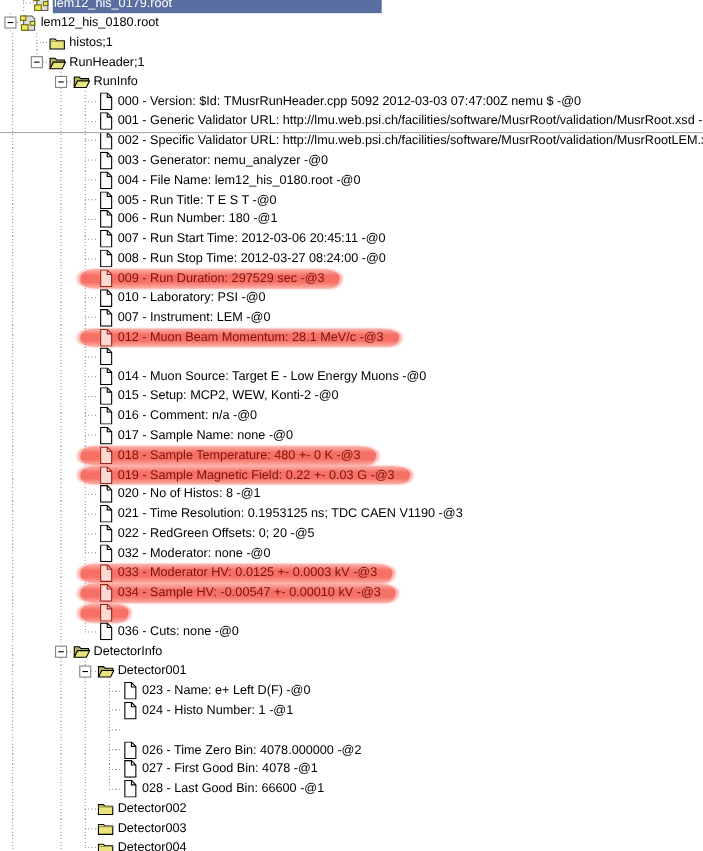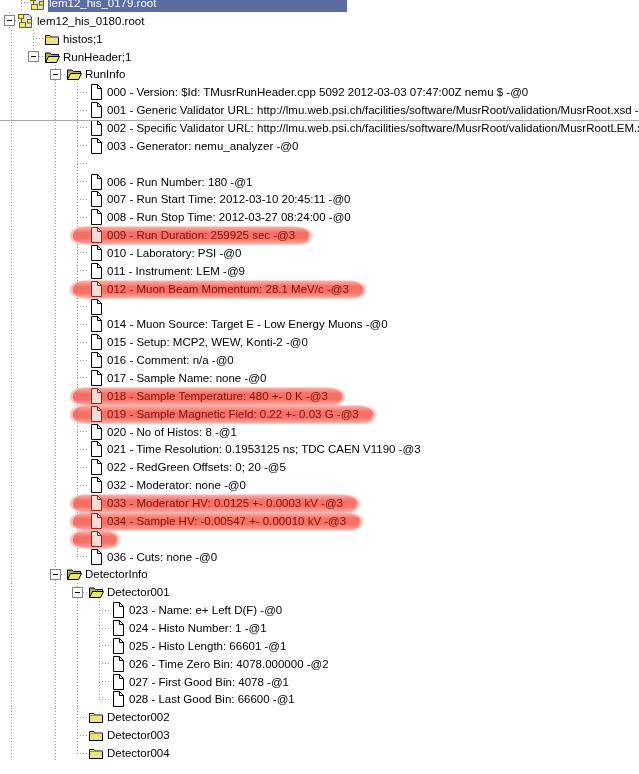--- a/index.html
+++ b/index.html
@@ -258,20 +258,52 @@
         </div>
         <div class="gutter"></div>
         <div class="gutter">
           <div class="vl-full"></div>
         </div>
         <div class="gutter">
           <div class="vl-top"></div>
           <div class="vl-bot"></div>
           <div class="hl-right"></div>
         </div>
+        <span class="band">
+          <span class="iconc">
+            <svg viewBox="0 0 16 16">
+              <path class="leafpage" d="M3.5 0.5 h6 l4 4 v11 h-10 z"></path>
+              <path d="M9.5 0.5 v4 h4" fill="none" class="leafpage" style="fill:none"></path>
+            </svg>
+          </span>
+          <span class="label">004 - File Name: lem12_his_0180.root -@0</span>
+        </span>
+      </div>
+      <div class="row">
+        <div class="gutter notfirst">
+          <div class="vl-full"></div>
+        </div>
+        <div class="gutter"></div>
+        <div class="gutter">
+          <div class="vl-full"></div>
+        </div>
+        <div class="gutter">
+          <div class="vl-top"></div>
+          <div class="vl-bot"></div>
+          <div class="hl-right"></div>
+        </div>
+        <span class="band">
+          <span class="iconc">
+            <svg viewBox="0 0 16 16">
+              <path class="leafpage" d="M3.5 0.5 h6 l4 4 v11 h-10 z"></path>
+              <path d="M9.5 0.5 v4 h4" fill="none" class="leafpage" style="fill:none"></path>
+            </svg>
+          </span>
+          <span class="label">005 - Run Title: T E S T -@0</span>
+        </span>
       </div>
       <div class="row">
         <div class="gutter notfirst">
           <div class="vl-full"></div>
         </div>
         <div class="gutter"></div>
         <div class="gutter">
           <div class="vl-full"></div>
         </div>
         <div class="gutter">
@@ -302,21 +334,21 @@
           <div class="vl-bot"></div>
           <div class="hl-right"></div>
         </div>
         <span class="band">
           <span class="iconc">
             <svg viewBox="0 0 16 16">
               <path class="leafpage" d="M3.5 0.5 h6 l4 4 v11 h-10 z"></path>
               <path d="M9.5 0.5 v4 h4" fill="none" class="leafpage" style="fill:none"></path>
             </svg>
           </span>
-          <span class="label">007 - Run Start Time: 2012-03-10 20:45:11 -@0</span>
+          <span class="label">007 - Run Start Time: 2012-03-06 20:45:11 -@0</span>
         </span>
       </div>
       <div class="row">
         <div class="gutter notfirst">
           <div class="vl-full"></div>
         </div>
         <div class="gutter"></div>
         <div class="gutter">
           <div class="vl-full"></div>
         </div>
@@ -348,21 +380,21 @@
           <div class="vl-bot"></div>
           <div class="hl-right"></div>
         </div>
         <span class="band">
           <span class="iconc">
             <svg viewBox="0 0 16 16">
               <path class="leafpage" d="M3.5 0.5 h6 l4 4 v11 h-10 z"></path>
               <path d="M9.5 0.5 v4 h4" fill="none" class="leafpage" style="fill:none"></path>
             </svg>
           </span>
-          <span class="label">009 - Run Duration: 259925 sec -@3</span>
+          <span class="label">009 - Run Duration: 297529 sec -@3</span>
         </span>
       </div>
       <div class="row">
         <div class="gutter notfirst">
           <div class="vl-full"></div>
         </div>
         <div class="gutter"></div>
         <div class="gutter">
           <div class="vl-full"></div>
         </div>
@@ -394,21 +426,21 @@
           <div class="vl-bot"></div>
           <div class="hl-right"></div>
         </div>
         <span class="band">
           <span class="iconc">
             <svg viewBox="0 0 16 16">
               <path class="leafpage" d="M3.5 0.5 h6 l4 4 v11 h-10 z"></path>
               <path d="M9.5 0.5 v4 h4" fill="none" class="leafpage" style="fill:none"></path>
             </svg>
           </span>
-          <span class="label">011 - Instrument: LEM -@9</span>
+          <span class="label">007 - Instrument: LEM -@0</span>
         </span>
       </div>
       <div class="row hl">
         <div class="gutter notfirst">
           <div class="vl-full"></div>
         </div>
         <div class="gutter"></div>
         <div class="gutter">
           <div class="vl-full"></div>
         </div>
@@ -879,29 +911,20 @@
           <div class="vl-full"></div>
         </div>
         <div class="gutter">
           <div class="vl-full"></div>
         </div>
         <div class="gutter">
           <div class="vl-top"></div>
           <div class="vl-bot"></div>
           <div class="hl-right"></div>
         </div>
-        <span class="band">
-          <span class="iconc">
-            <svg viewBox="0 0 16 16">
-              <path class="leafpage" d="M3.5 0.5 h6 l4 4 v11 h-10 z"></path>
-              <path d="M9.5 0.5 v4 h4" fill="none" class="leafpage" style="fill:none"></path>
-            </svg>
-          </span>
-          <span class="label">025 - Histo Length: 66601 -@1</span>
-        </span>
       </div>
       <div class="row">
         <div class="gutter notfirst">
           <div class="vl-full"></div>
         </div>
         <div class="gutter"></div>
         <div class="gutter">
           <div class="vl-full"></div>
         </div>
         <div class="gutter">

